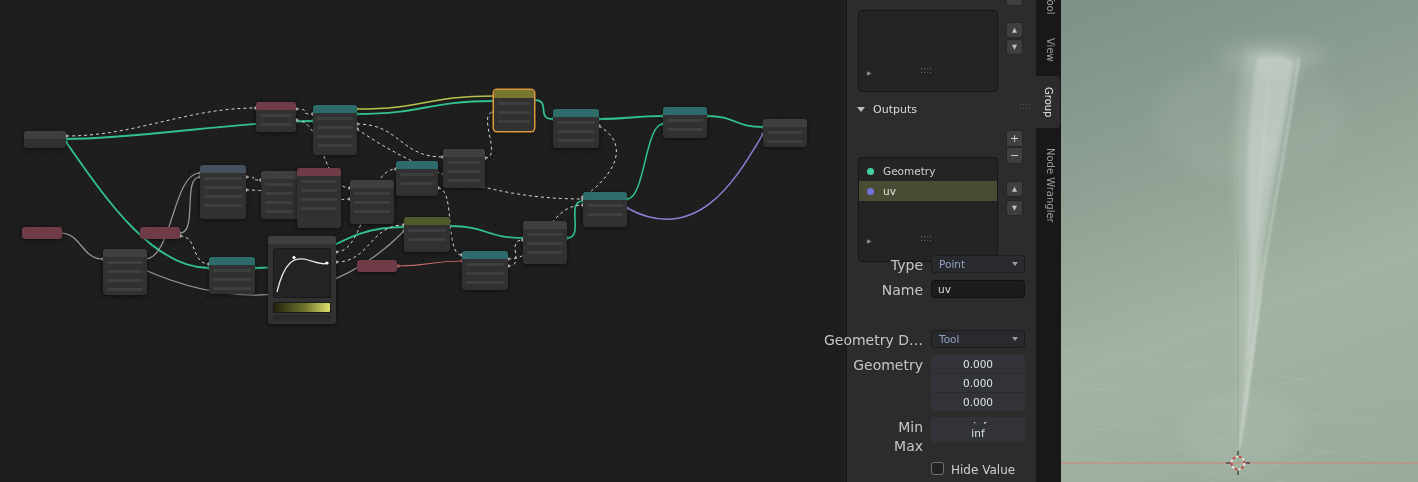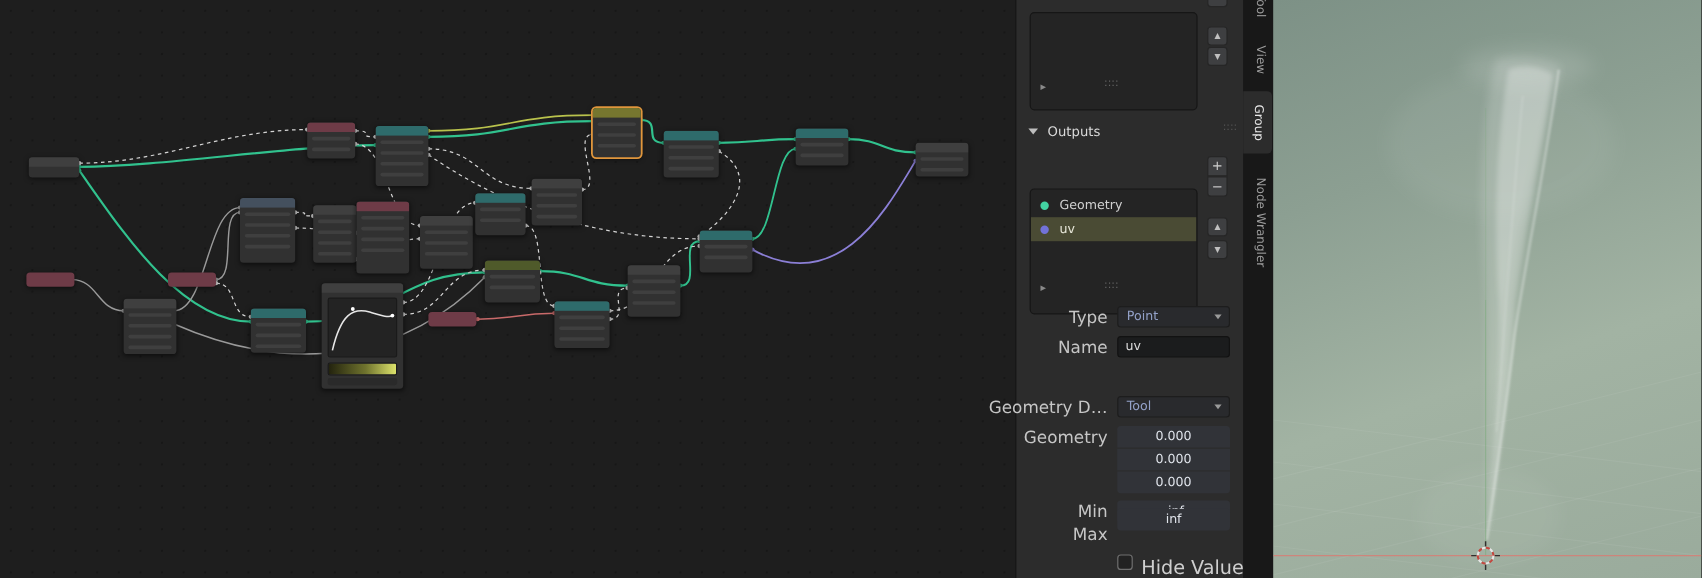--- a/index.html
+++ b/index.html
@@ -58,21 +58,21 @@
     border-top:4px solid #9a9a9a;margin-right:6px;}
   .text-input{background:#1b1c1d;border:1px solid #121212;border-radius:3px;color:#dcdcdc;
     font-size:10.5px;padding:0 6px;font-family:inherit;outline:none;}
   .num-field{position:absolute;left:84px;width:94px;height:18px;background:#313338;color:#dfe3ea;
     font-size:10.5px;display:flex;align-items:center;justify-content:center;box-sizing:border-box;}
   .r-top{border-radius:3px 3px 0 0;}
   .r-bot{border-radius:0 0 3px 3px;}
   .r-all{border-radius:3px;}
   .checkbox{position:absolute;left:84px;top:1px;width:13px;height:13px;border:1px solid #6f6f6f;
     border-radius:3px;background:#222;box-sizing:border-box;}
-  .cb-label{position:absolute;left:104px;top:2px;font-size:16px;color:#cfcfcf;}
+  .cb-label{position:absolute;left:104px;top:2px;font-size:12px;color:#cfcfcf;}
 
   
   .tabs{position:absolute;left:1036px;top:0;width:25px;height:482px;background:#181818;}
   .tab{position:absolute;left:3px;width:22px;display:flex;align-items:center;justify-content:center;
     color:#9d9d9d;font-size:10px;border-radius:0 4px 4px 0;}
   .tab span{writing-mode:vertical-rl;white-space:nowrap;}
   .tab.active{left:0;width:24px;background:#2c2c2c;color:#e8e8e8;}
 
   
   .viewport{position:absolute;left:1061px;top:0;width:357px;height:482px;overflow:hidden;

